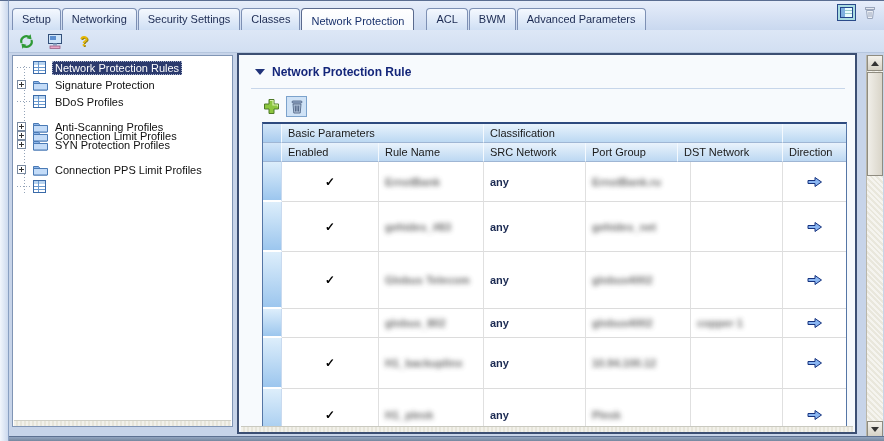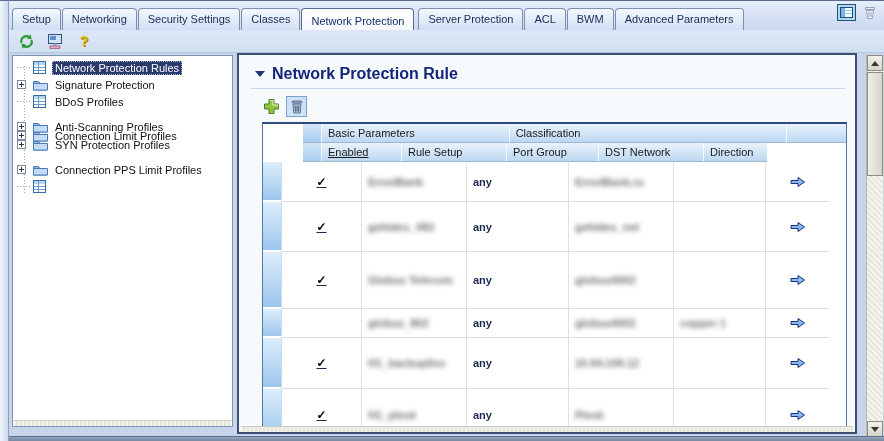--- a/index.html
+++ b/index.html
@@ -29,21 +29,21 @@
   .tab {
     height:22px; line-height:20px; padding:0 9px; margin-right:1px;
     background:linear-gradient(#f4f8fe,#cfdff4);
     border:1px solid #7d90b4; border-bottom:none;
     border-radius:4px 4px 0 0; color:#1b2a52; cursor:default;
     white-space:nowrap;
   }
   .tab.active {
     height:22px; line-height:24px;
     background:linear-gradient(#ffffff,#f4f8fd);
-    border-color:#5a6a8e; margin-right:4px; position:relative; z-index:2;
+    border-color:#5a6a8e; margin-right:12px; position:relative; z-index:2;
     color:#17306b;
   }
   .window-buttons {
     position:absolute; right:5px; top:4px; display:flex; gap:4px; align-items:center;
   }
   .win-btn { width:19px; height:17px; display:flex; align-items:center; justify-content:center; }
   .win-btn.active-btn { border:1px solid #2a4a8a; background:#aadde2; }
 
   
   .top-toolbar {
@@ -93,50 +93,50 @@
   
   .main-panel {
     position:absolute; left:237px; top:53px; width:620px; height:381px;
     background:#f7fafd; border:2px solid #3c4f73; overflow:hidden;
   }
   .panel-header { position:absolute; left:16px; top:10px; display:flex; align-items:center; }
   .collapse-tri {
     width:0; height:0; border-left:5px solid transparent; border-right:5px solid transparent;
     border-top:6px solid #20337a; margin-right:7px;
   }
-  .panel-title { font-size:16px; font-weight:bold; color:#14267a; }
+  .panel-title { font-size:12px; font-weight:bold; color:#14267a; }
   .panel-rule { position:absolute; left:12px; right:10px; top:33px; height:1px; background:#c7d6ea; }
 
   .panel-toolbar { position:absolute; left:22px; top:41px; display:flex; align-items:center; gap:4px; }
   .icon-btn { width:21px; height:21px; display:flex; align-items:center; justify-content:center; }
   .icon-btn.selected { background:#cfe2f6; border:1px solid #7ba2cc; }
 
   
   .grid {
     position:absolute; left:23px; top:67px; width:585px; height:312px;
     border:1px solid #5576a6; border-top:2px solid #2e4a7e; background:#fff; overflow:hidden;
   }
-  .hrow { display:flex;margin-left:40px; }
+  .hrow { display:flex; }
   .hcell {
     background:linear-gradient(#e9f3fc,#bcd8f2);
     border-right:1px solid #f4f9fe; border-bottom:1px solid #9fb6d4;
     padding:3px 0 3px 6px; color:#1a1a1a; white-space:nowrap; overflow:hidden;
   }
   .hcell.gutter { padding:0; }
   .grow { display:flex; }
   .gcell {
     background:#fff; border-right:1px solid #e0e0e0; border-bottom:1px solid #dcdcdc;
     display:flex; align-items:center; overflow:hidden; white-space:nowrap;
   }
   .gcell.gutter {
     background:linear-gradient(180deg,#ddeefb,#9cc6ee);
     border-right:1px solid #c9daef; border-bottom:2px solid #ffffff;
   }
   .c-gut { width:19px; flex:none; }
-  .c-en  { width:80px; flex:none;text-decoration:underline; }
+  .c-en  { width:97px; flex:none; }
   .c-rn  { width:105px; flex:none; }
   .c-src { width:102px; flex:none; }
   .c-dst { width:105px; flex:none; }
   .c-pg  { width:92px;  flex:none; }
   .c-dir { width:63px;  flex:none; border-right:none; }
   .center { justify-content:center; }
   .pad { padding-left:6px;font-weight:bold; }
   .check { font-size:12px; color:#000; font-weight:bold; }
   .blurred { filter:blur(2.4px); color:#4a4a4a; opacity:.8; }
   .panel-bottom-scroll {
@@ -173,21 +173,20 @@
 <body>
 
 <div class="left-strip"></div>
 
 <div class="tab-bar">
   <div class="tab">Setup</div>
   <div class="tab">Networking</div>
   <div class="tab">Security Settings</div>
   <div class="tab">Classes</div>
   <div class="tab active">Network Protection</div>
-  <div class="tab">Server Protection</div>
   <div class="tab">ACL</div>
   <div class="tab">BWM</div>
   <div class="tab">Advanced Parameters</div>
 </div>
 
 <div class="window-buttons">
   <div class="win-btn active-btn">
     <svg width="13" height="11" viewBox="0 0 13 11">
       <rect x="0.5" y="0.5" width="12" height="10" fill="#eafdff" stroke="#24468c"></rect>
       <rect x="1" y="1" width="4" height="9" fill="#7fb0e0"></rect>
@@ -375,21 +374,22 @@
     <div class="hrow">
       <div class="hcell gutter c-gut" style="background:linear-gradient(#d3e6f8,#a9ccef)"></div>
       <div class="hcell" style="width:202px">Basic Parameters</div>
       <div class="hcell" style="width:299px">Classification</div>
       <div class="hcell" style="width:63px;border-right:none"></div>
     </div>
 
     <div class="hrow">
       <div class="hcell gutter c-gut" style="background:linear-gradient(#d3e6f8,#a9ccef)"></div>
       <div class="hcell c-en">Enabled</div>
-      <div class="hcell c-rn">Rule Setup</div>
+      <div class="hcell c-rn">Rule Name</div>
+      <div class="hcell c-src">SRC Network</div>
       <div class="hcell c-pg">Port Group</div>
       <div class="hcell c-dst">DST Network</div>
       <div class="hcell c-dir">Direction</div>
     </div>
 
     <div class="grow" style="height:40px">
       <div class="gcell gutter c-gut"></div>
       <div class="gcell c-en center">
           <span class="check">✓</span>
         </div>

